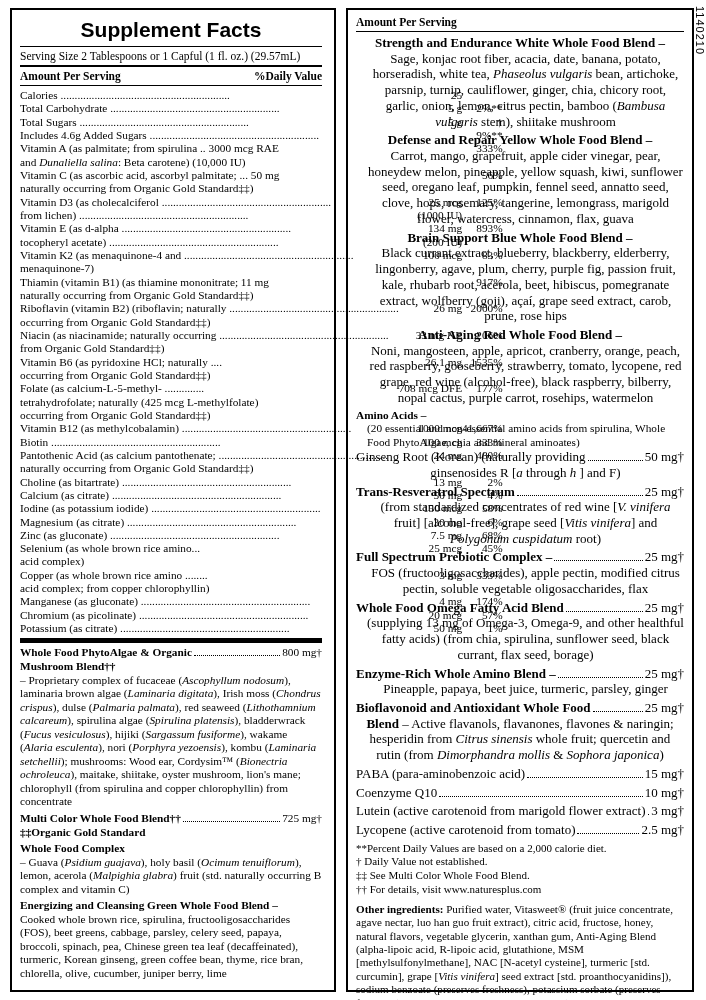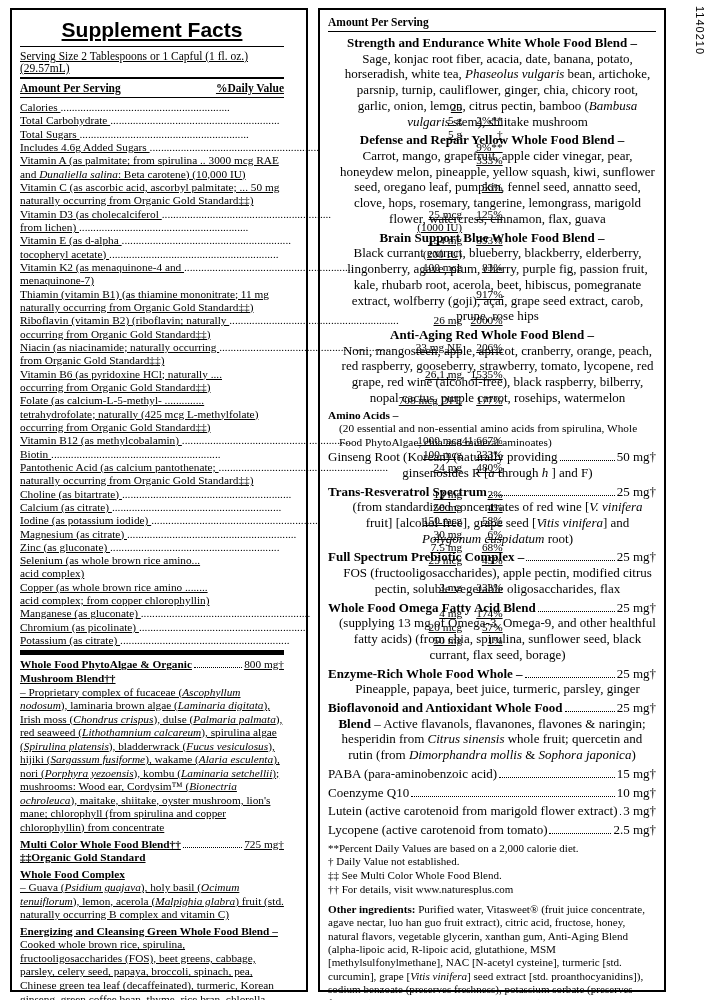--- a/index.html
+++ b/index.html
@@ -5,21 +5,21 @@
   html,body{margin:0;padding:0;background:#ffffff;}
   body{
     font-family:"Liberation Serif", serif;
     width:706px;height:1000px;
     color:#000;
     -webkit-font-smoothing:antialiased;
   }
   .page{position:relative;width:706px;height:1000px;box-sizing:border-box;padding:8px 10px 8px 10px;}
   .cols{display:flex;gap:10px;height:984px;}
   .col{position:relative;}
-  .left{width:298px;border:2px solid #000;box-sizing:border-box;padding:6px 22px 4px 8px;text-decoration:underline;}
+  .left{width:326px;border:2px solid #000;box-sizing:border-box;padding:6px 12px 4px 8px;}
   .right{width:348px;border:2px solid #000;box-sizing:border-box;padding:6px 8px 4px 8px;}
   .sidecode{
     position:absolute;right:0px;top:6px;width:26px;
     font-family:"Liberation Sans", sans-serif;
     font-size:11px;letter-spacing:1px;
     writing-mode:vertical-rl;
     text-orientation:mixed;
     color:#000;
   }
   h1.title{
@@ -385,21 +385,21 @@
           <div class="sec">
             <div class="leaderline">
               <span class="txt hd">Whole Food Omega Fatty Acid Blend</span>
               <span class="fill"></span>
               <span class="val">25 mg†</span>
             </div>
             <div class="body">(supplying 13 mg of Omega-3, Omega-9, and other healthful fatty acids) (from chia, spirulina, sunflower seed, black currant, flax seed, borage)</div>
           </div>
           <div class="sec">
             <div class="leaderline">
-              <span class="txt hd">Enzyme-Rich Whole Food Whole –</span>
+              <span class="txt hd">Enzyme-Rich Whole Amino Blend –</span>
               <span class="fill"></span>
               <span class="val">25 mg†</span>
             </div>
             <div class="body">Pineapple, papaya, beet juice, turmeric, parsley, ginger</div>
           </div>
           <div class="sec">
             <div class="leaderline">
               <span class="txt hd">Bioflavonoid and Antioxidant Whole Food</span>
               <span class="fill"></span>
               <span class="val">25 mg†</span>

